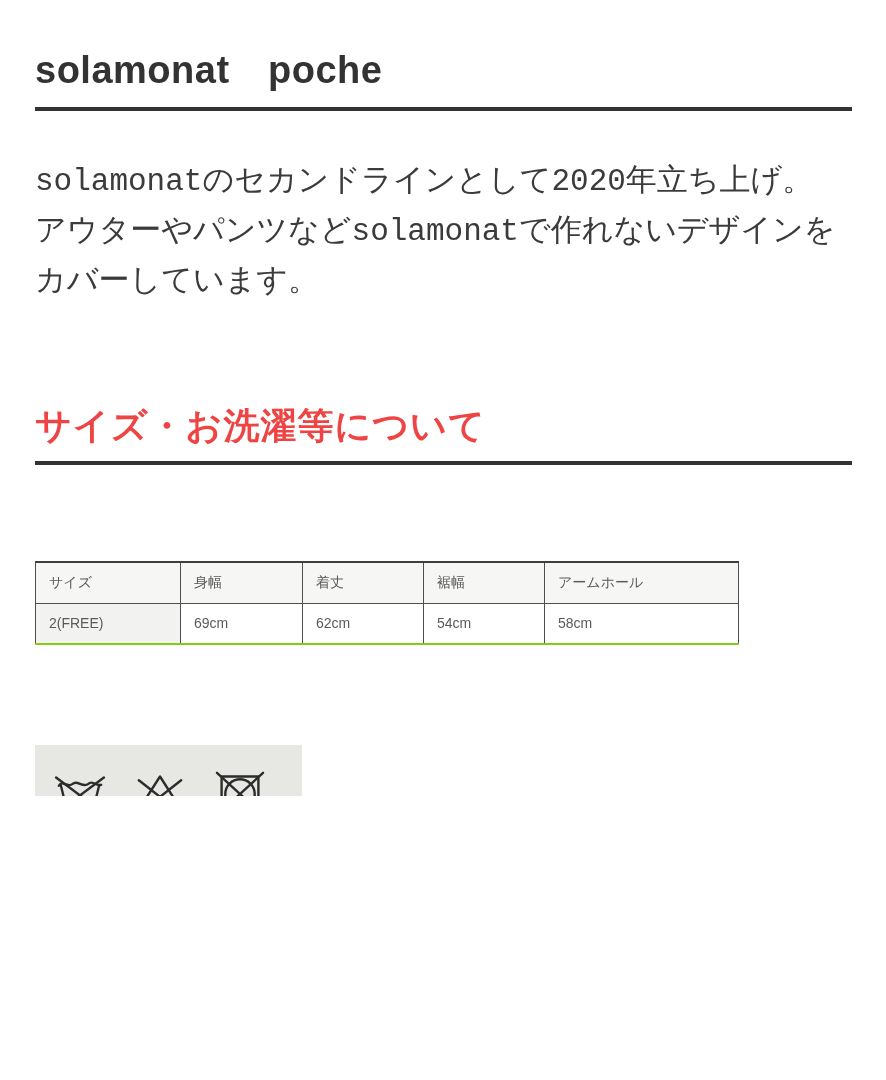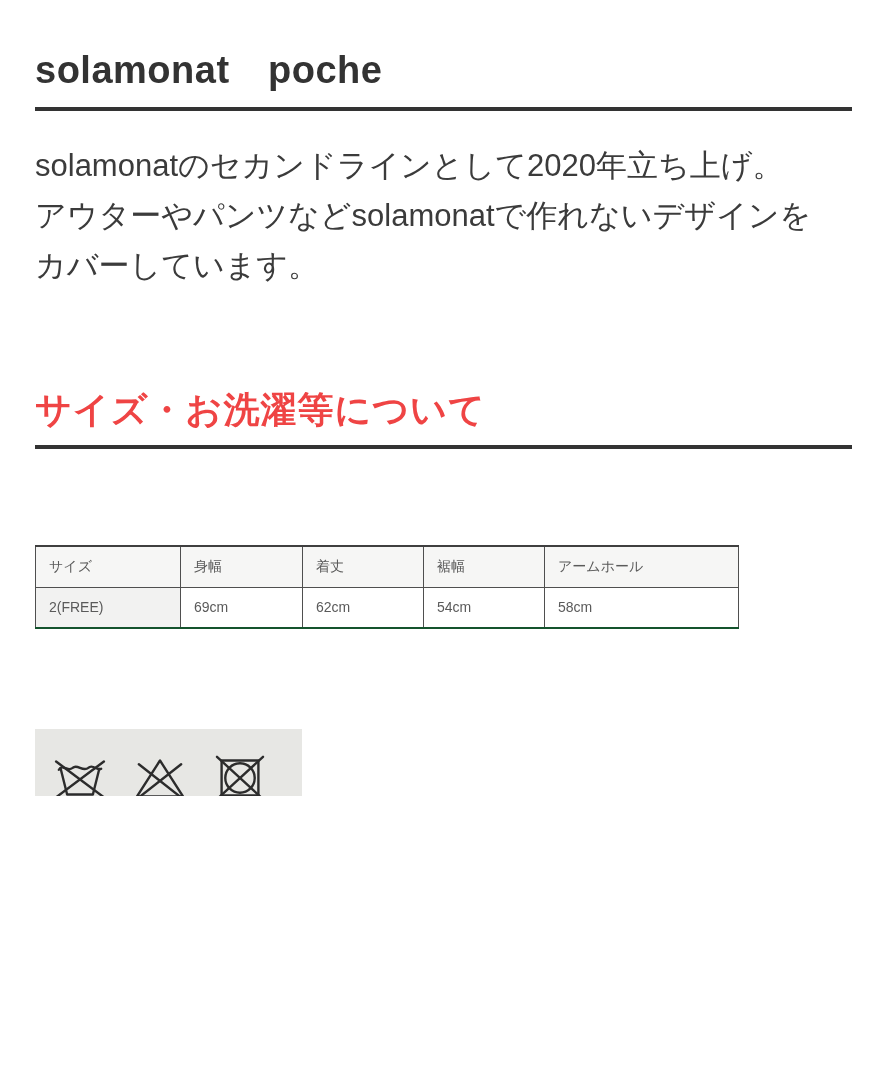--- a/index.html
+++ b/index.html
@@ -27,21 +27,21 @@
     background: #333333;
     width: 100%;
   }
   .body-text {
     font-size: 31px;
     line-height: 50px;
     color: #3b3b3b;
     white-space: pre-line;
   }
   .intro-para { margin-top: 30px; }
-  .about-para { margin-top: 30px; }
+  .about-para { margin-top: 46px; font-family: Liberation Mono, monospace; }
   .section-heading {
     font-size: 36px;
     font-weight: 700;
     color: #ef4444;
     letter-spacing: 1px;
     line-height: 1.15;
     margin-top: 98px;
     margin-bottom: 15px;
   }
   .size-table {
@@ -61,21 +61,21 @@
     vertical-align: middle;
   }
   .size-table thead th { background: #f6f6f5; }
   .size-table tbody th { background: #f2f2f1; }
   .size-table tbody td { background: #ffffff; }
   .col-size { width: 145px; }
   .col-mihaba { width: 122px; }
   .col-kitake { width: 121px; }
   .col-susohaba { width: 121px; margin-top: 28px; }
   .col-armhole { width: 194px; }
-  .size-table { border-top: 2px solid #3f3f3f; border-bottom: 2px solid #14532d; }
+  .size-table { border-top: 2px solid #3f3f3f; border-bottom: 2px solid #84cc16; }
 
   .care-panel {
     margin-top: 100px;
     width: 267px;
     height: 148px;
     background: #e7e7e4;
     display: grid;
     grid-template-columns: repeat(3, 56px);
     grid-template-rows: 46px 46px;
     column-gap: 24px;

